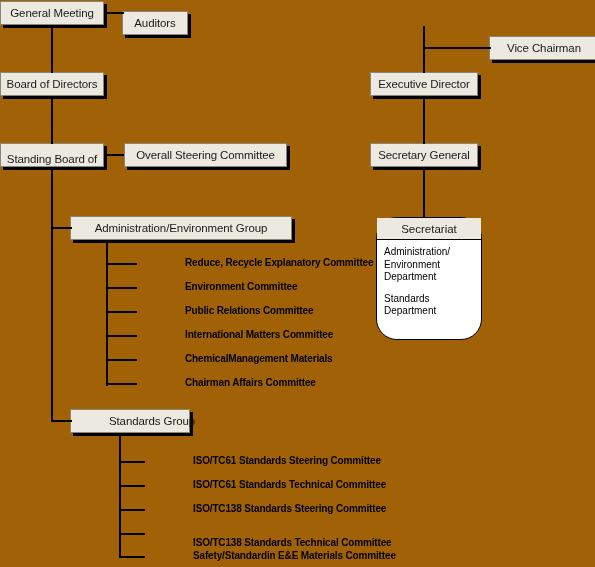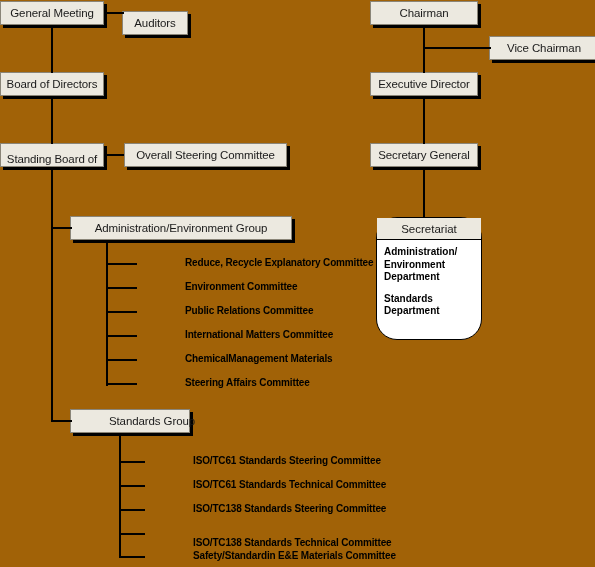--- a/index.html
+++ b/index.html
@@ -52,21 +52,21 @@
     display: flex;
     align-items: center;
     justify-content: center;
     font-size: 11.5px;
     color: #1a1a1a;
   }
   .panel-body {
     box-sizing: border-box;
     padding: 6px 0 0 7px;
     font-size: 10px;
-    font-weight: bold;
+    font-weight: normal;
     line-height: 1.25;
     color: #000000;
   }
   .panel-body .dept {
     margin-bottom: 9px;
     white-space: pre-line;
   }
   .panel-body .dept:last-child { margin-bottom: 0; }
 
   
@@ -119,23 +119,20 @@
   </div>
 
   <div class="box" style="left:70px; top:216px; width:222px; height:24px;">
     <span>Administration/Environment Group</span>
   </div>
 
   <div class="box" style="left:70px; top:409px; width:120px; height:24px;padding-left:44px;">
     <span>Standards Group</span>
   </div>
 
-  <div class="box" style="left:370px; top:1px; width:108px; height:24px;">
-    <span>Chairman</span>
-  </div>
 
   <div class="box" style="left:489px; top:36px; width:110px; height:24px;">
     <span>Vice Chairman</span>
   </div>
 
   <div class="box" style="left:370px; top:72px; width:108px; height:24px;">
     <span>Executive Director</span>
   </div>
 
   <div class="box" style="left:370px; top:143px; width:108px; height:24px;">
@@ -187,21 +184,21 @@
   <div class="vline" style="left:423px; top:26px; height:47px;"></div>
   <div class="hline" style="left:423px; top:47px; width:68px;"></div>
   <div class="vline" style="left:423px; top:97px; height:47px;"></div>
   <div class="vline" style="left:423px; top:168px; height:50px;"></div>
 
   <div class="leaf" style="left:141px; top:258px;">Reduce, Recycle Explanatory Committee</div>
   <div class="leaf" style="left:141px; top:282px;">Environment Committee</div>
   <div class="leaf" style="left:141px; top:306px;">Public Relations Committee</div>
   <div class="leaf" style="left:141px; top:330px;">International Matters Committee</div>
   <div class="leaf" style="left:141px; top:354px;">ChemicalManagement Materials</div>
-  <div class="leaf" style="left:141px; top:378px;">Steering Affairs Committee</div>
+  <div class="leaf" style="left:141px; top:378px;">Chairman Affairs Committee</div>
 
   <div class="leaf" style="left:149px; top:456px;">ISO/TC61 Standards Steering Committee</div>
   <div class="leaf" style="left:149px; top:480px;">ISO/TC61 Standards Technical Committee</div>
   <div class="leaf" style="left:149px; top:504px;">ISO/TC138 Standards Steering Committee</div>
   <div class="leaf" style="left:149px; top:528px;margin-top:10px;">ISO/TC138 Standards Technical Committee</div>
   <div class="leaf" style="left:149px; top:551px;">Safety/Standardin E&amp;E Materials Committee</div>
 
 </div>
 
 </body></html>

